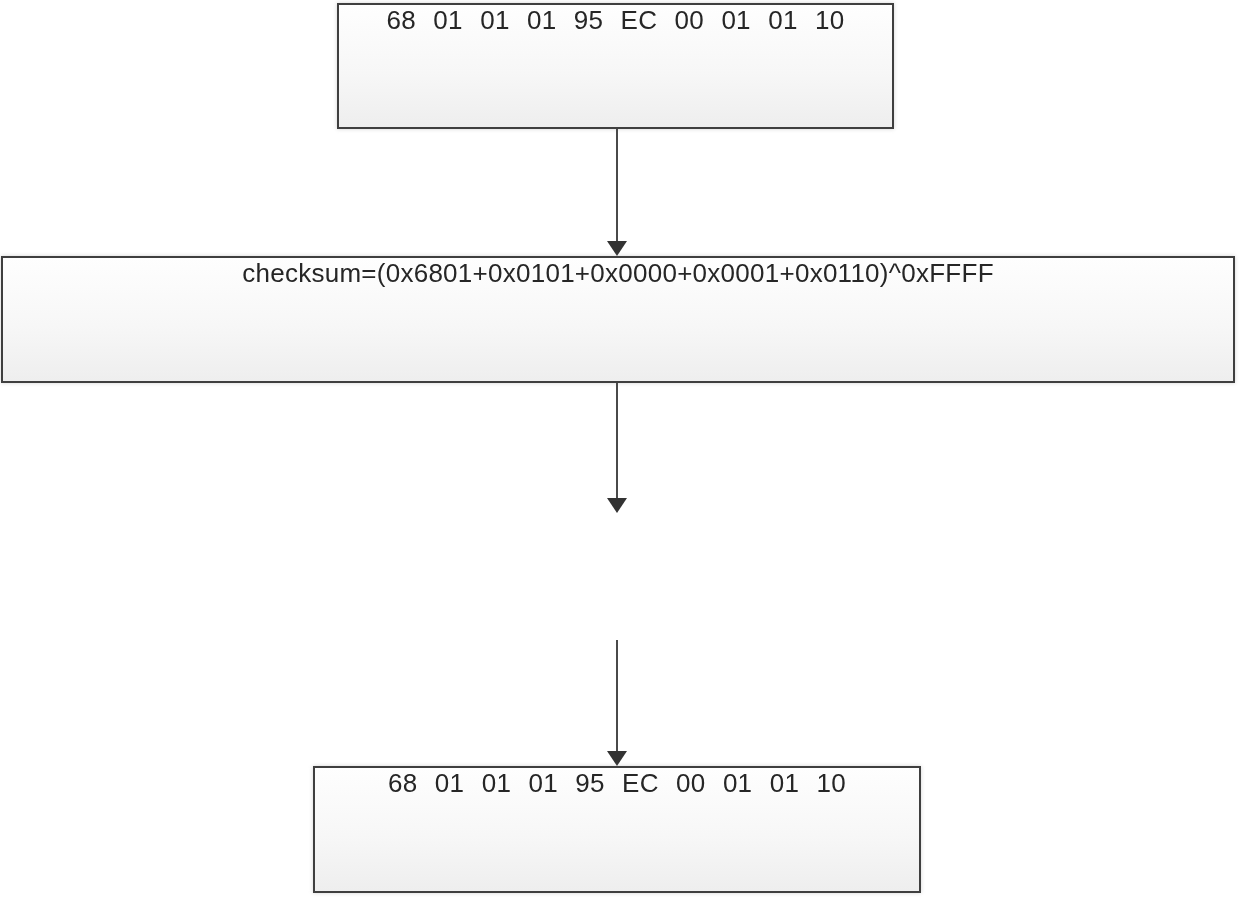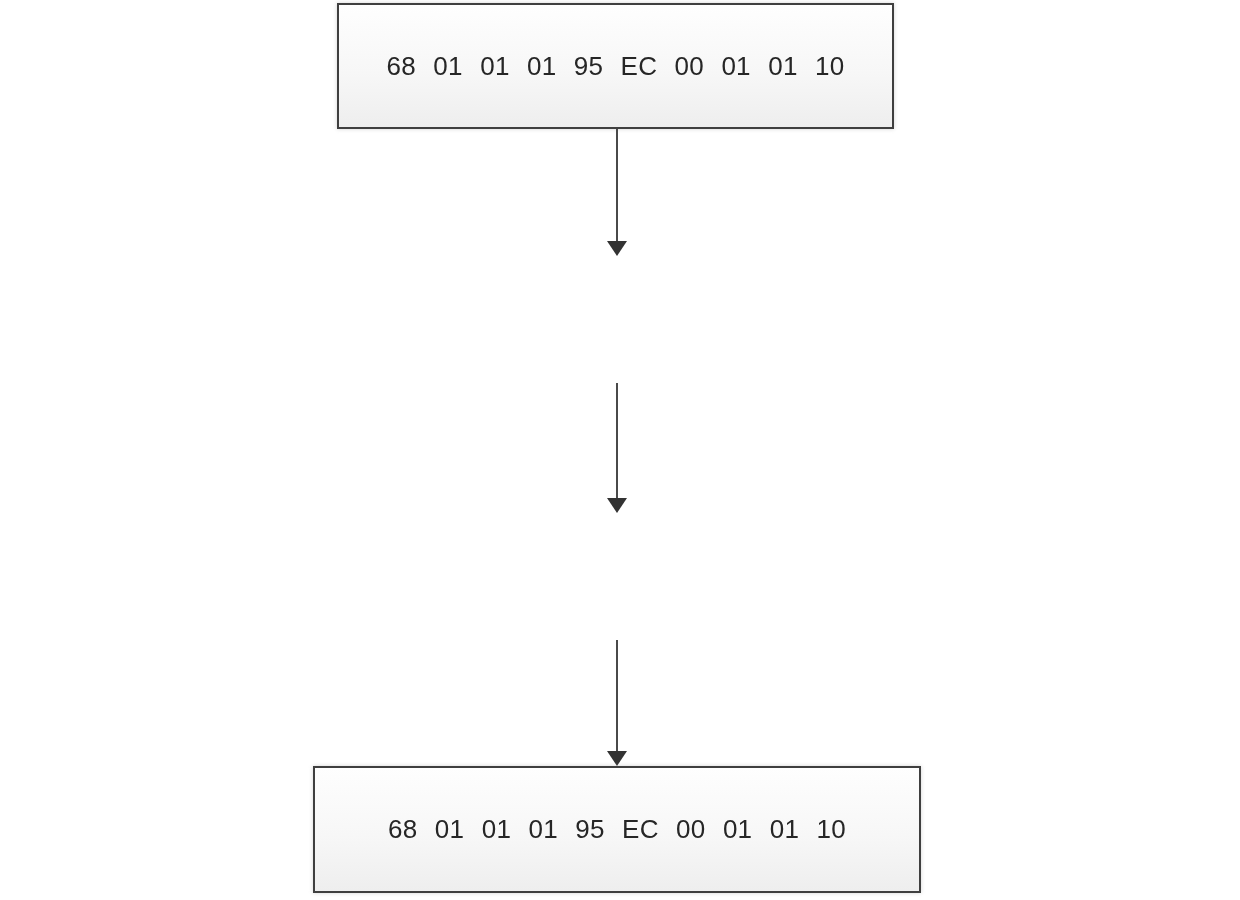--- a/index.html
+++ b/index.html
@@ -20,21 +20,20 @@
     width: 1240px;
     height: 900px;
   }
   .node {
     position: absolute;
     box-sizing: border-box;
     border: 2px solid #3f3f3f;
     background: linear-gradient(to bottom, #fefefe 0%, #f7f7f7 55%, #eeeeee 100%);
     box-shadow: 0 0 4px rgba(160,160,160,0.45);
     display: flex;
-    align-items: center;
     justify-content: center;
     color: #262626;
     font-size: 26px;
     text-align: center;
   }
   .node-1 { left: 337px; top: 3px;   width: 557px;  height: 126px; }
   .node-2 { left: 1px;   top: 256px; width: 1234px; height: 127px; }
   .node-3 { left: 316px; top: 513px; width: 605px;  height: 127px; }
   .node-4 { left: 313px; top: 766px; width: 608px;  height: 127px; }
   .hex-label { word-spacing: 0.38em; letter-spacing: 0.01em; }
@@ -71,20 +70,23 @@
 
   <div class="node node-1">
     <span class="hex-label">68 01 01 01 95 EC 00 01 01 10</span>
   </div>
 
   <div class="arrow arrow-1">
     <div class="arrow-line"></div>
     <div class="arrow-head"></div>
   </div>
 
+  <div class="node node-2">
+    <span class="formula-label">checksum=(0x6801+0x0101+0x0000+0x0001+0x0110)^0xFFFF</span>
+  </div>
 
   <div class="arrow arrow-2">
     <div class="arrow-line"></div>
     <div class="arrow-head"></div>
   </div>
 
 
   <div class="arrow arrow-3">
     <div class="arrow-line"></div>
     <div class="arrow-head"></div>

